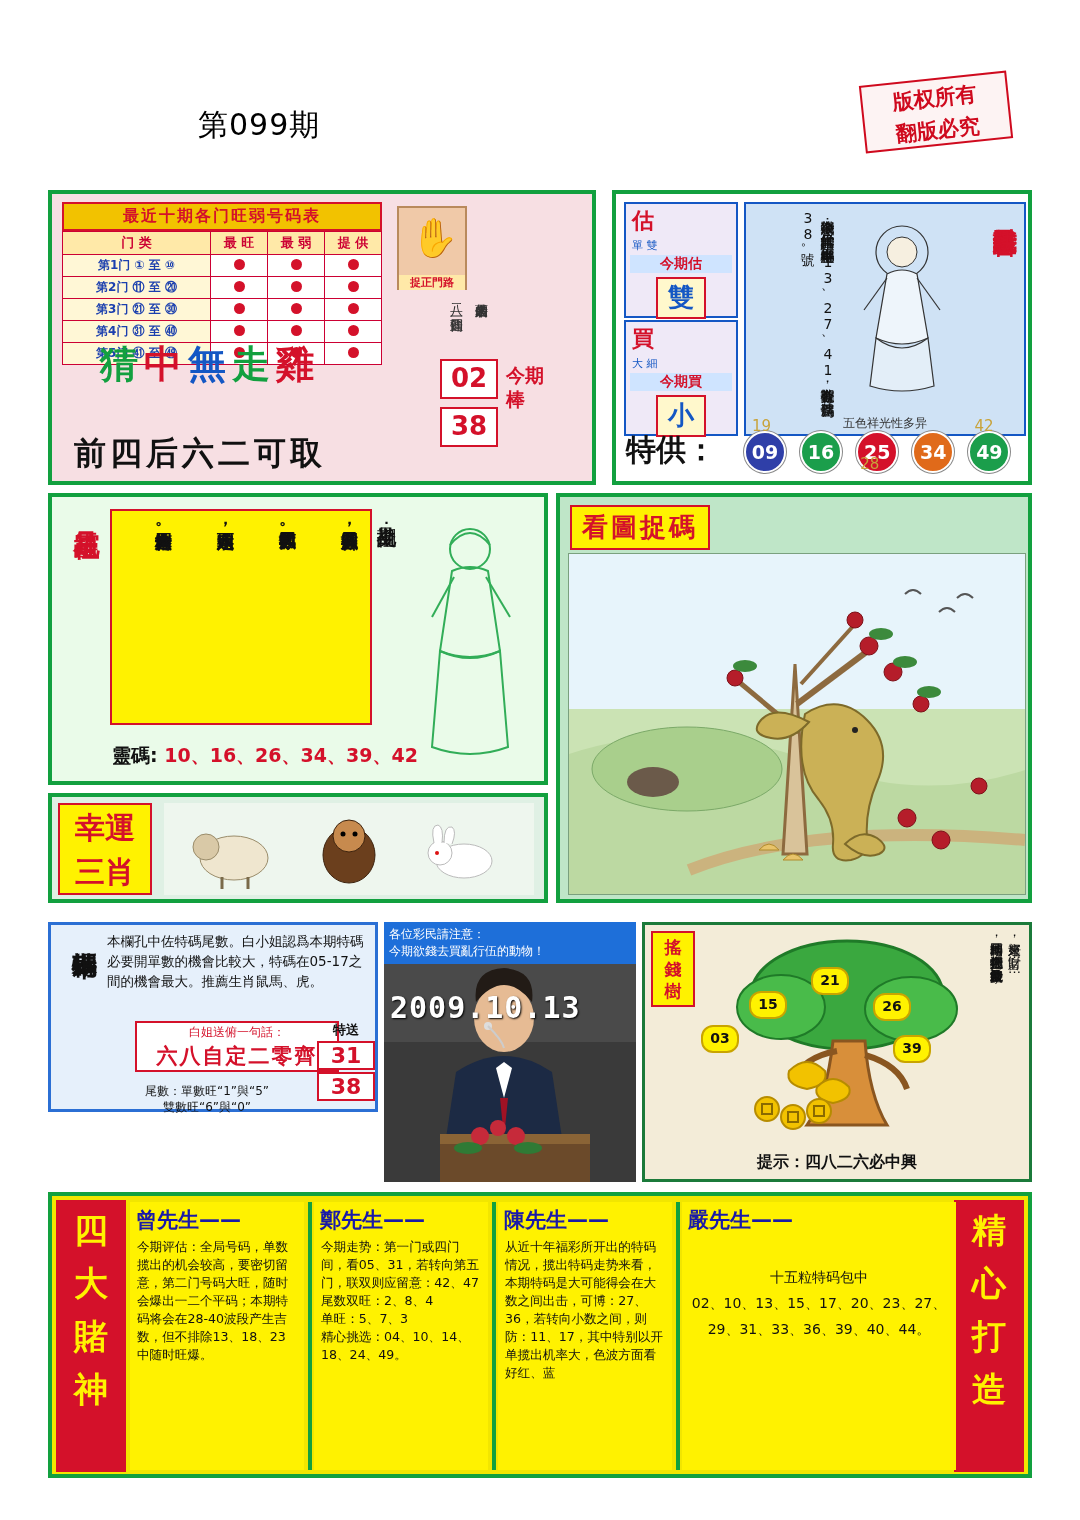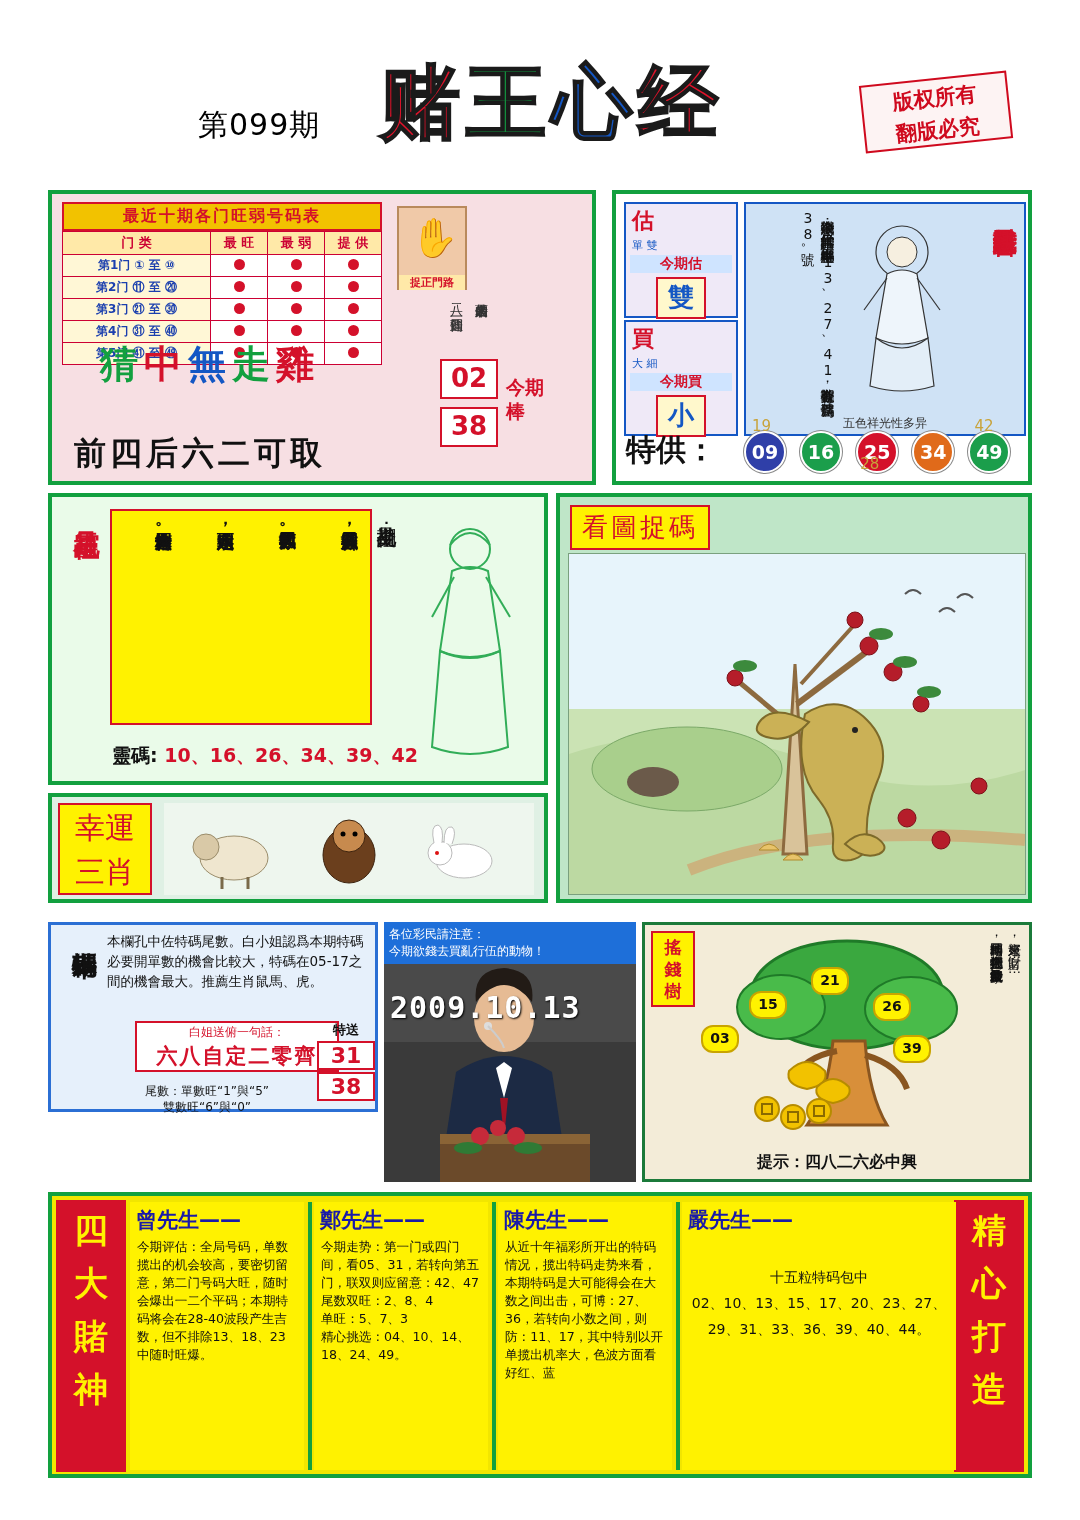--- a/index.html
+++ b/index.html
@@ -49,21 +49,21 @@
            font-family:"DejaVu Serif","Liberation Serif",serif;}
   .slogan1 .g{color:#12a03f;} .slogan1 .r{color:#d4112a;} .slogan1 .b{color:#1457c4;}
   .slogan2{position:absolute;left:22px;top:195px;font-size:32px;font-weight:bold;letter-spacing:4px;color:#111;
            font-family:"DejaVu Serif","Liberation Serif",serif;}
   .slogan3{position:absolute;left:22px;top:238px;font-size:32px;font-weight:bold;letter-spacing:4px;color:#111;
            font-family:"DejaVu Serif","Liberation Serif",serif;}
   .vtext{position:absolute;writing-mode:vertical-rl;text-orientation:upright;font-size:13px;color:#333;line-height:18px;}
   .pickbox{position:absolute;right:12px;top:165px;width:140px;}
   .pick-num{width:54px;height:36px;border:2px solid #d4112a;background:#fff;color:#d4112a;
             font-size:26px;font-weight:bold;text-align:center;line-height:34px;}
-  .pick-lbl{position:absolute;left:66px;top:16px;color:#d4112a;font-size:19px;font-weight:bold;line-height:24px;width:40px;}
+  .pick-lbl{position:absolute;left:66px;top:4px;color:#d4112a;font-size:19px;font-weight:bold;line-height:24px;width:40px;}
 
   
   #panelB{left:612px;top:190px;width:420px;height:295px;background:#ffffff;border:4px solid #12a03f;}
   .gu-box{position:absolute;left:8px;top:8px;width:110px;height:112px;border:2px solid #1457c4;background:#efe9f7;}
   .mai-box{position:absolute;left:8px;top:126px;width:110px;height:112px;border:2px solid #1457c4;background:#efe9f7;}
   .gu-t{font-size:22px;font-weight:bold;color:#d4112a;padding:2px 6px;}
   .gu-s{font-size:11px;color:#1457c4;padding:0 6px;}
   .gu-cur{background:#cfe4ff;color:#d4112a;font-size:14px;font-weight:bold;text-align:center;margin:2px 4px;}
   .gu-val{width:46px;height:38px;margin:4px auto 0;border:2px solid #d4112a;background:#fff8cc;
           color:#1457c4;font-size:26px;font-weight:bold;text-align:center;line-height:36px;}
@@ -88,27 +88,27 @@
           position:absolute;top:8px;height:195px;font-weight:bold;}
   .lz-title{position:absolute;left:322px;top:14px;writing-mode:vertical-rl;text-orientation:upright;
             font-size:20px;color:#111;line-height:26px;height:200px;}
   .lz-code{position:absolute;left:60px;bottom:12px;font-size:19px;font-weight:bold;color:#111;}
   .lz-code b{color:#d4112a;}
   .lz-fig{position:absolute;right:14px;top:18px;width:120px;height:250px;opacity:.85;}
 
   
   #panelD{left:48px;top:793px;width:500px;height:110px;background:#dff0e4;border:4px solid #12a03f;}
   .lucky{position:absolute;left:6px;top:6px;width:94px;height:92px;background:#fff200;border:2px solid #d4112a;
-         color:#d4112a;font-size:30px;font-weight:normal;text-align:center;line-height:44px;padding-top:1px;box-sizing:border-box;}
+         color:#d4112a;font-size:30px;font-weight:bold;text-align:center;line-height:44px;padding-top:1px;box-sizing:border-box;}
   .animals{position:absolute;left:112px;top:6px;width:370px;height:92px;background:#eef6ee;}
 
   
   #panelE{left:556px;top:493px;width:476px;height:410px;background:#bfe6c8;border:4px solid #12a03f;}
   .pic-title{position:absolute;left:10px;top:8px;background:#fff200;border:2px solid #d4112a;color:#d4112a;
-             font-size:26px;font-weight:normal;padding:3px 10px;letter-spacing:3px;}
+             font-size:26px;font-weight:bold;padding:3px 10px;letter-spacing:3px;}
   .scene{position:absolute;left:8px;top:56px;width:456px;height:340px;border:1px solid #7aa07e;overflow:hidden;
          background:linear-gradient(#eaf6ff 0%,#eaf6ff 45%,#cfe9c4 46%,#b9dda8 100%);}
 
   
   #panelF{left:48px;top:922px;width:330px;height:190px;background:#e6f0fb;border:3px solid #2b6fd4;}
   .bs-left{position:absolute;left:6px;top:8px;width:44px;writing-mode:vertical-rl;text-orientation:upright;
            font-size:25px;font-weight:bold;color:#111;line-height:34px;}
   .bs-text{position:absolute;left:56px;top:6px;width:264px;font-size:13.5px;line-height:20px;color:#111;}
   .bs-quote{position:absolute;left:56px;top:96px;width:200px;border:2px solid #d4112a;background:#fff;
             text-align:center;margin-left:28px;}
@@ -145,25 +145,20 @@
   .col p{margin:0;padding:2px 7px;font-size:12.6px;line-height:18px;color:#111;}
   .vline{position:absolute;top:6px;width:4px;height:268px;background:#12a03f;}
   .col.last p{font-size:14px;line-height:26px;text-align:center;padding-top:28px;}
 </style>
 </head>
 <body>
 
 <div class="page">
 
   <div class="issue">第099期</div>
-  <div class="masthead">
-    <div class="mh">
-      <span>赌</span><span>王</span><span>心</span><span>经</span>
-    </div>
-  </div>
   <div class="stamp">
     <div>版权所有</div>
     <div>翻版必究</div>
   </div>
 
   <div class="box" id="panelA">
     <div class="tbl-wrap">
       <div class="tbl-title">最近十期各门旺弱号码表</div>
       <table class="mini">
         <tbody>

